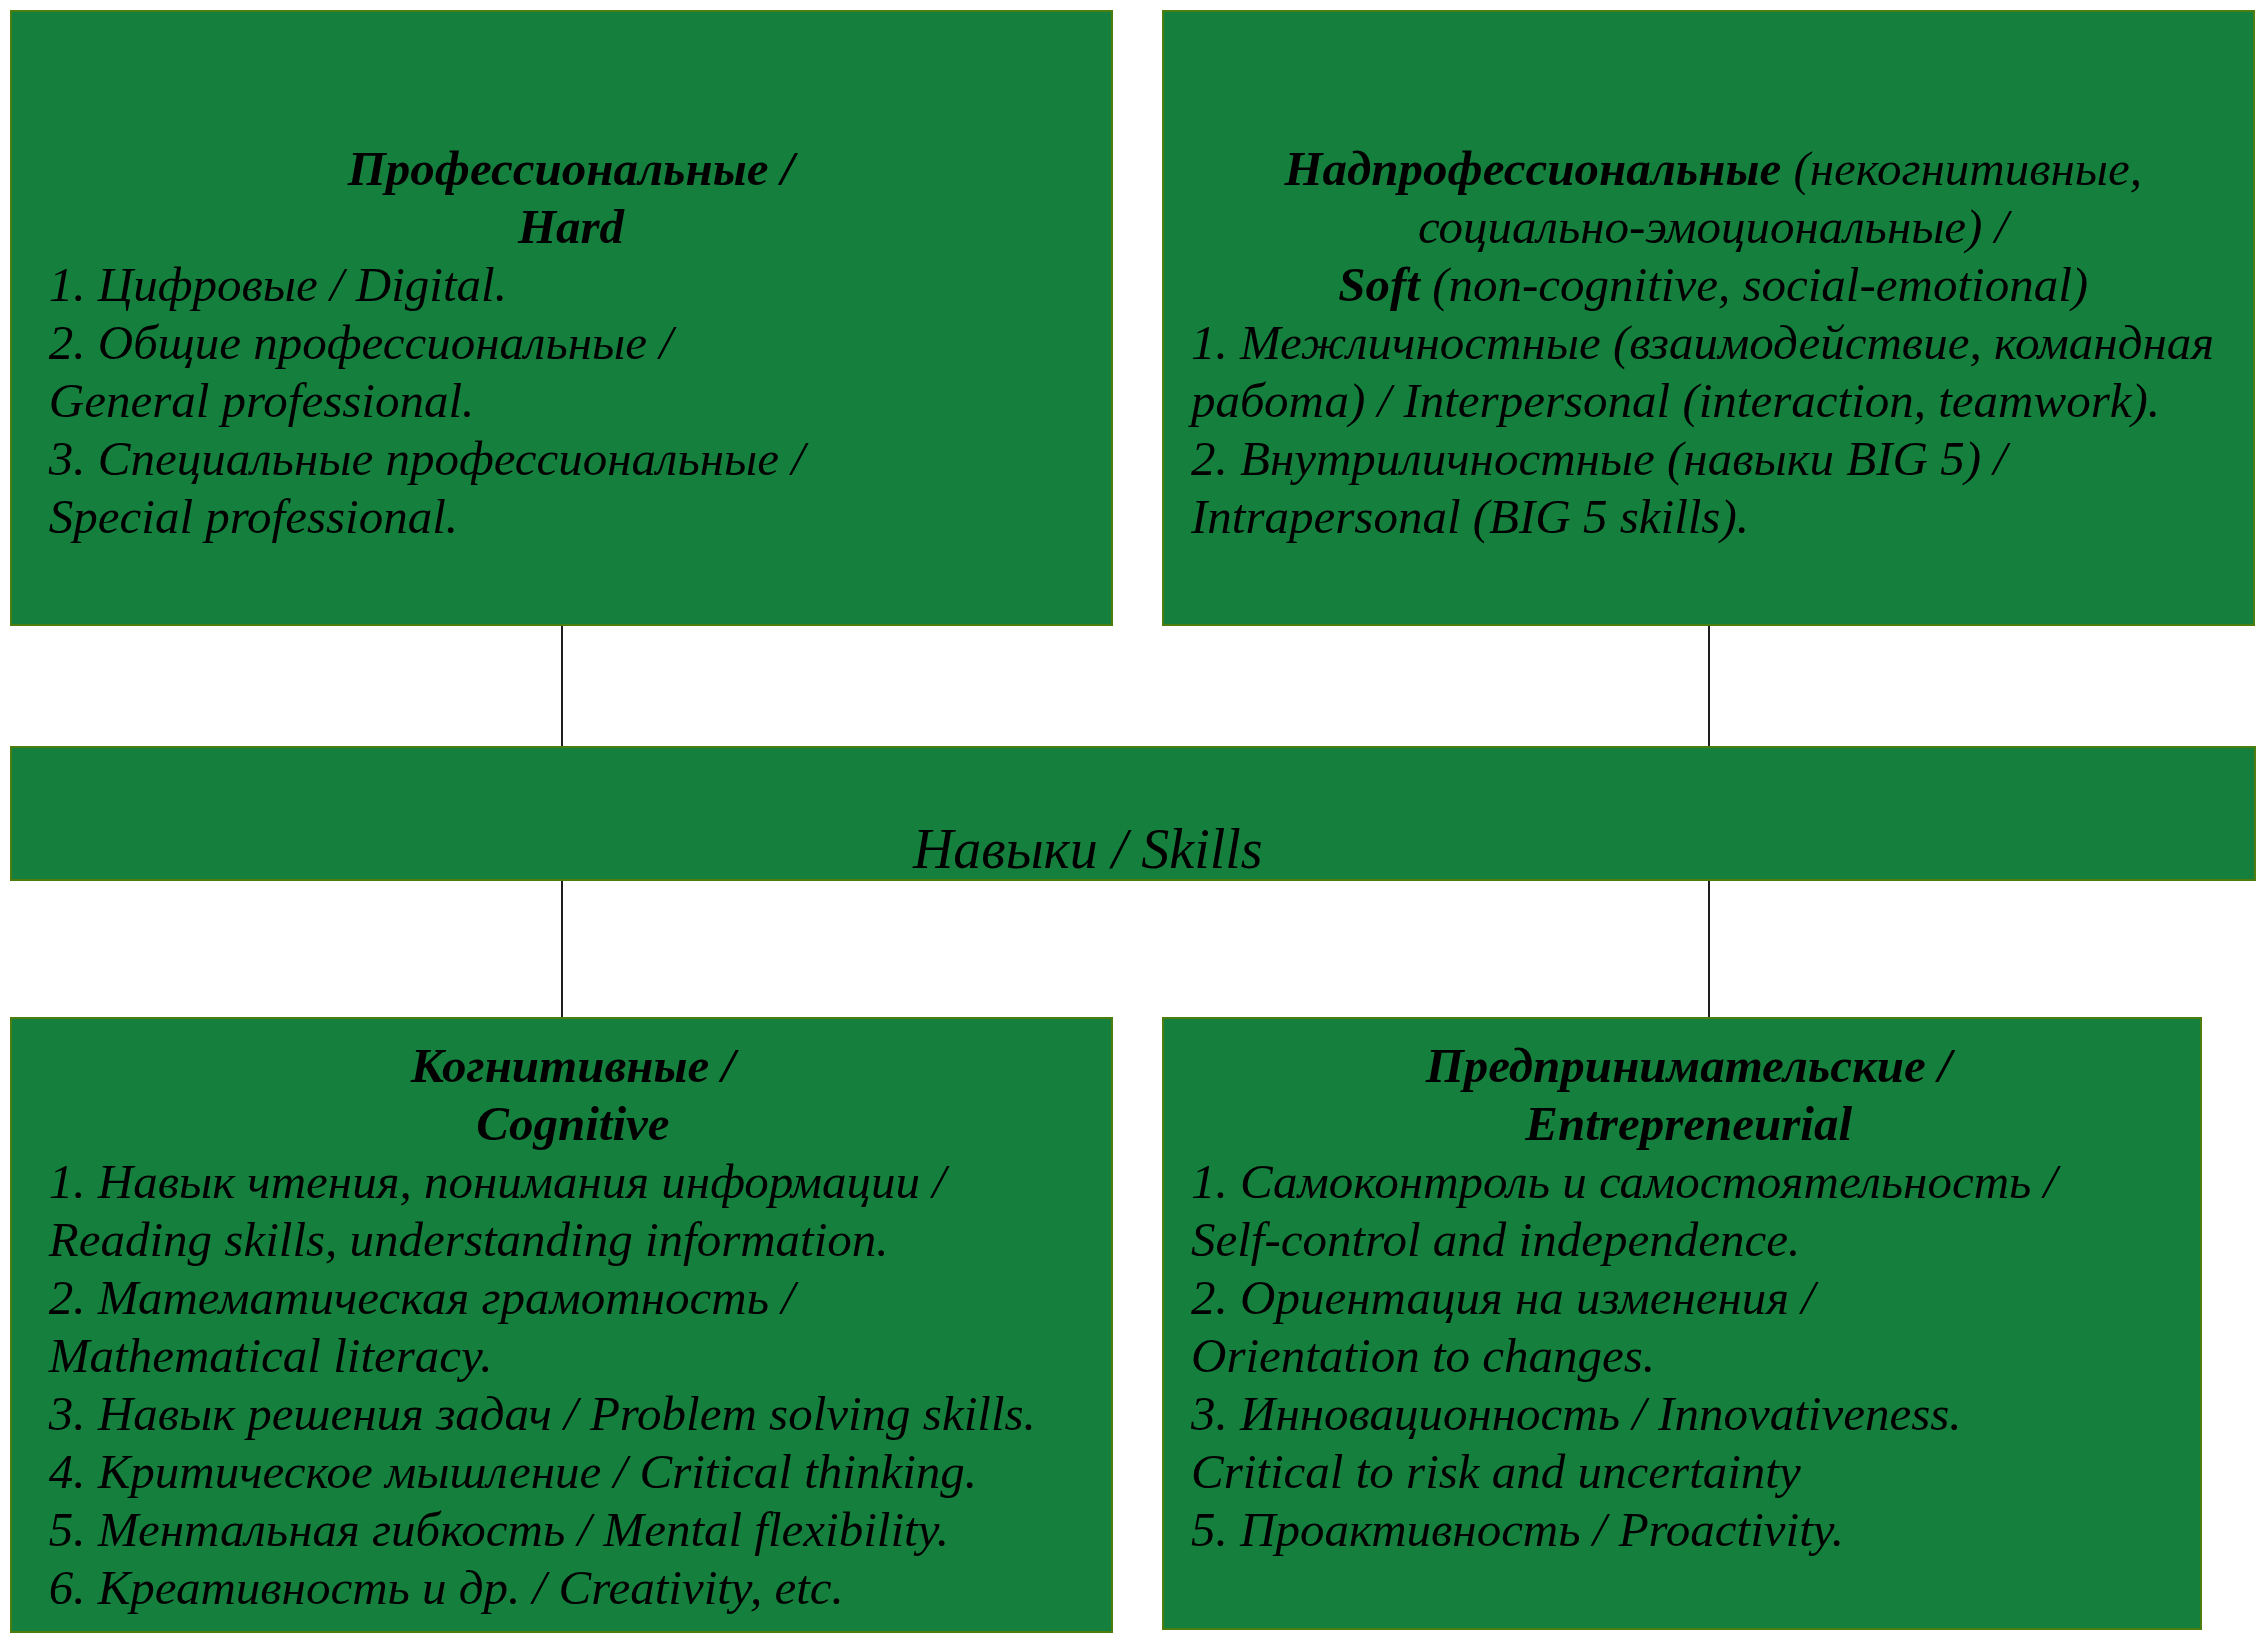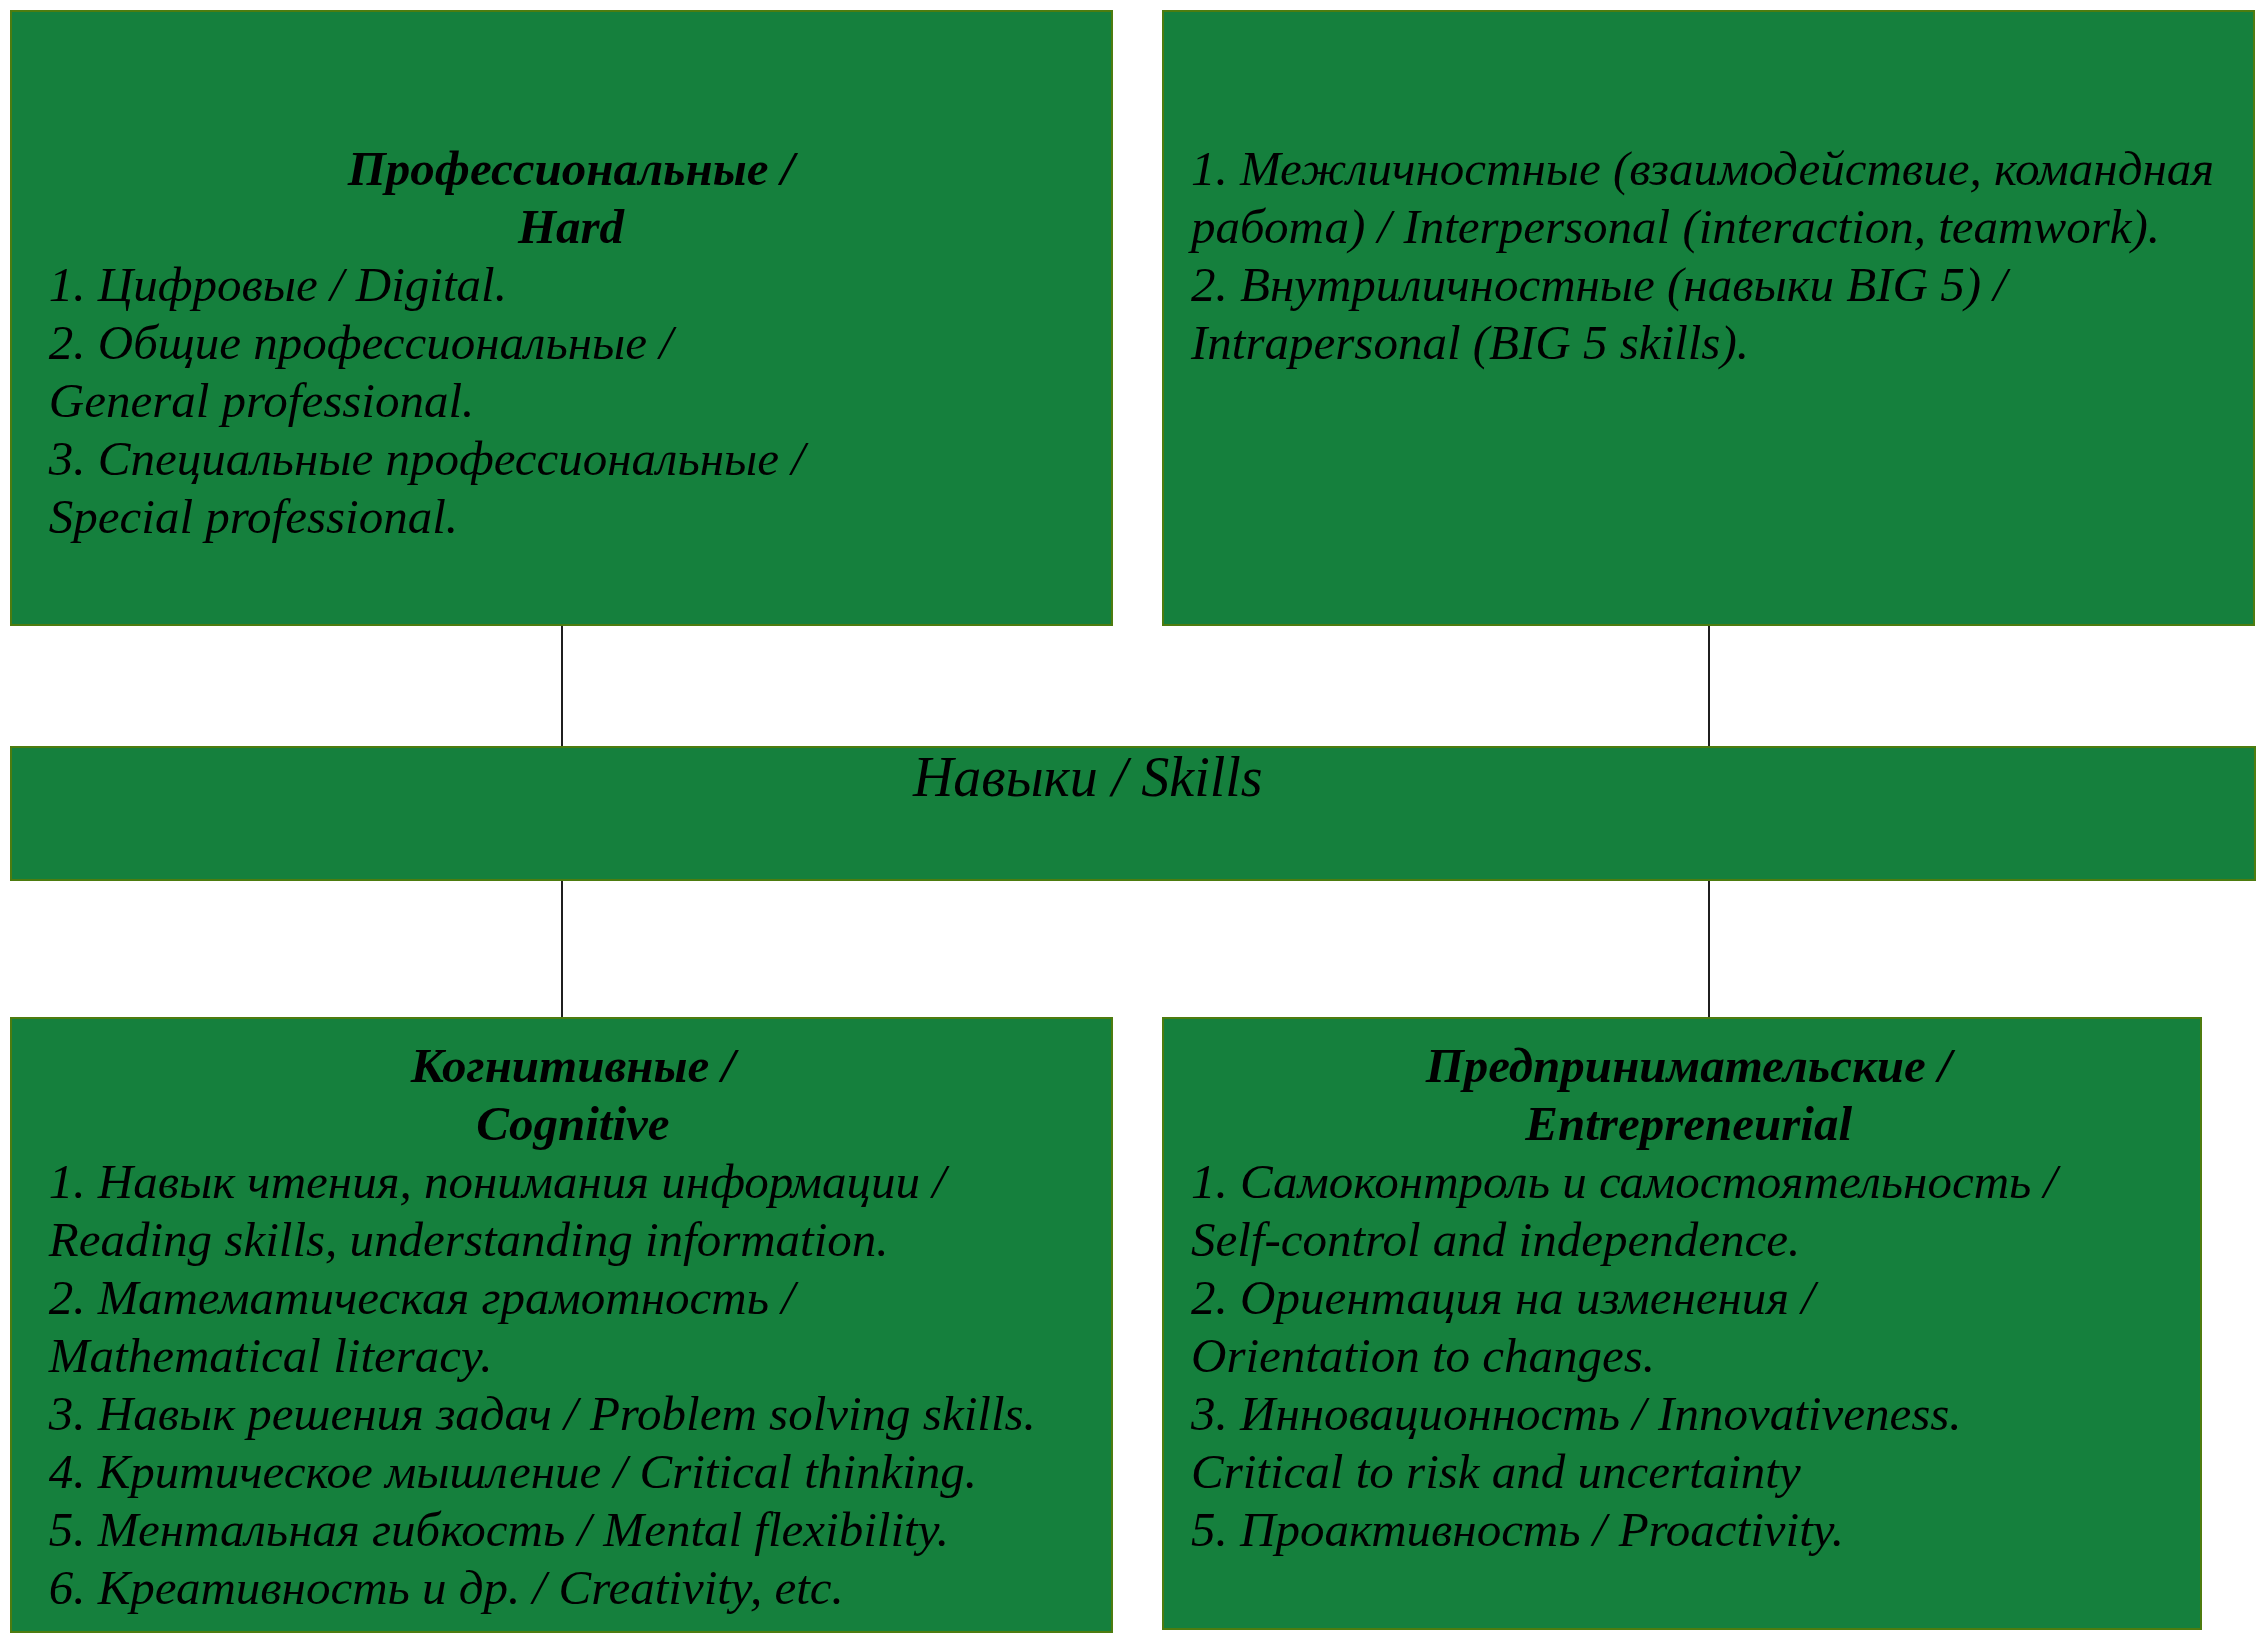--- a/index.html
+++ b/index.html
@@ -21,21 +21,21 @@
   .box {
     position: absolute;
     border: 2px solid #4d7c0f;
     background: #15803d;
     box-sizing: border-box;
     font-style: italic;
   }
   .box-top-left     { left: 9.8px;   top: 9.8px;   width: 1103px; height: 616px; padding: 128px 17.6px 0 37px; }
   .box-top-right    { left: 1162px; top: 9.8px;   width: 1093px; height: 616px; padding: 128px 17.6px 0 27px; }
   .box-center       { left: 9.8px;   top: 746px;  width: 2246px; height: 135px;
-                      display: flex; align-items: flex-start; justify-content: center; }
+                      display: flex; align-items: flex-end; justify-content: center; }
   .box-bottom-left  { left: 9.8px;   top: 1017px; width: 1103px; height: 616px; padding: 17.6px 13.7px 0 37px; }
   .box-bottom-right { left: 1162px; top: 1017px; width: 1040px; height: 613px; padding: 17.6px 13.7px 0 27px; }
 
   .box-title { font-weight: bold; text-align: center; }
   .title-line { white-space: nowrap; }
   .title-line .seg-bold { font-weight: bold; }
   .title-line .seg-regular { font-weight: normal; }
   .box-top-right .box-title { font-weight: normal; }
 
   .box-body .line { white-space: nowrap; }
@@ -70,20 +70,31 @@
     <div class="box-body">
         <div class="line">1. Цифровые / Digital.</div>
         <div class="line">2. Общие профессиональные /</div>
         <div class="line">General professional.</div>
         <div class="line">3. Специальные профессиональные /</div>
         <div class="line">Special professional.</div>
       </div>
   </div>
 
   <div class="box box-top-right">
+    <div class="box-title">
+      <div class="title-line">
+        <span class="seg-bold">Надпрофессиональные</span><span class="seg-regular"> (некогнитивные,</span>
+      </div>
+      <div class="title-line">
+        <span class="seg-regular">социально-эмоциональные) /</span>
+      </div>
+      <div class="title-line">
+        <span class="seg-bold">Soft</span><span class="seg-regular"> (non-cognitive, social-emotional)</span>
+      </div>
+    </div>
     <div class="box-body">
         <div class="line">1. Межличностные (взаимодействие, командная</div>
         <div class="line">работа) / Interpersonal (interaction, teamwork).</div>
         <div class="line">2. Внутриличностные (навыки BIG 5) /</div>
         <div class="line">Intrapersonal (BIG 5 skills).</div>
       </div>
   </div>
 
   <div class="connector conn-hard-skills"></div>
   <div class="connector conn-soft-skills"></div>

